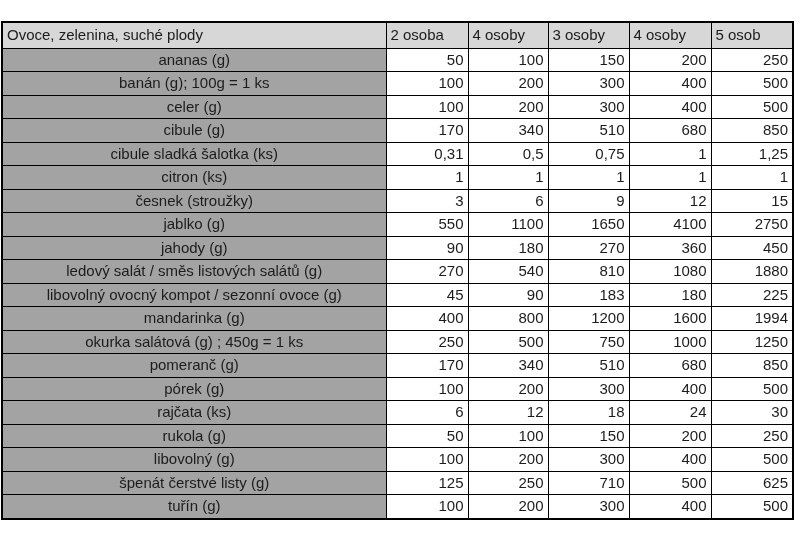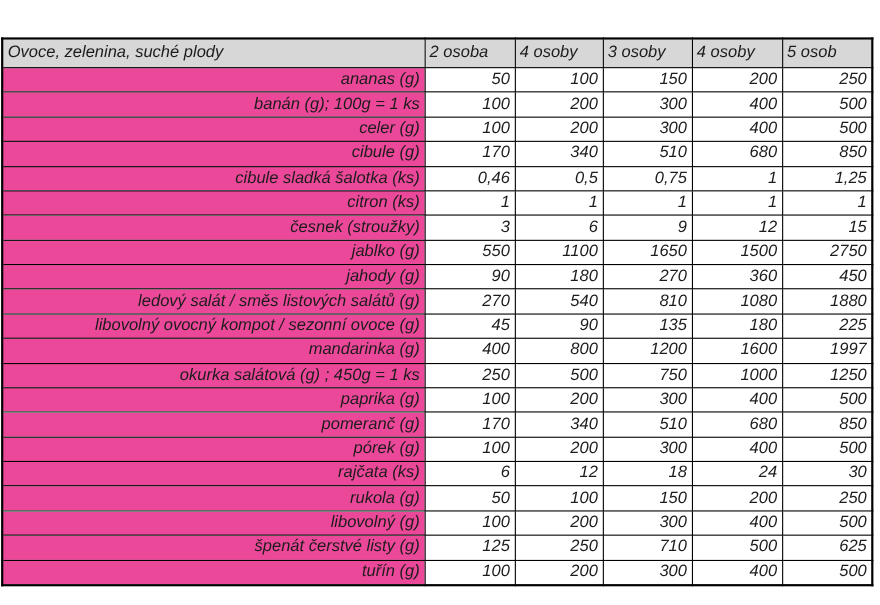--- a/index.html
+++ b/index.html
@@ -7,22 +7,21 @@
     padding: 0;
     width: 800px;
     height: 550px;
     background: #ffffff;
     font-family: "Liberation Sans", sans-serif;
     overflow: hidden;
   }
   .sheet {
     position: absolute;
     left: 1px;
-    top: 34px;
-    font-style: italic;
+    top: 21px;
   }
   table.data-table {
     border-collapse: collapse;
     table-layout: fixed;
     width: 791px;
     height: 499px;
     border: 2px solid #000000;
   }
   .data-table th,
   .data-table td {
@@ -35,22 +34,22 @@
     overflow: hidden;
     line-height: 1.25;
     vertical-align: middle;
   }
   .data-table thead th {
     background: #d7d7d7;
     text-align: left;
     height: 25px;
   }
   .data-table td.label-cell {
-    text-align: right;
-    background: #ec4899;
+    text-align: center;
+    background: #a3a3a3;
   }
   .data-table td.value-cell {
     text-align: right;
     background: #ffffff;
   }
 </style>
 </head>
 <body>
 
 <div class="sheet">
@@ -101,21 +100,21 @@
         <tr>
           <td class="label-cell">cibule (g)</td>
           <td class="value-cell">170</td>
           <td class="value-cell">340</td>
           <td class="value-cell">510</td>
           <td class="value-cell">680</td>
           <td class="value-cell">850</td>
         </tr>
         <tr>
           <td class="label-cell">cibule sladká šalotka (ks)</td>
-          <td class="value-cell">0,46</td>
+          <td class="value-cell">0,31</td>
           <td class="value-cell">0,5</td>
           <td class="value-cell">0,75</td>
           <td class="value-cell">1</td>
           <td class="value-cell">1,25</td>
         </tr>
         <tr>
           <td class="label-cell">citron (ks)</td>
           <td class="value-cell">1</td>
           <td class="value-cell">1</td>
           <td class="value-cell">1</td>
@@ -128,21 +127,21 @@
           <td class="value-cell">6</td>
           <td class="value-cell">9</td>
           <td class="value-cell">12</td>
           <td class="value-cell">15</td>
         </tr>
         <tr>
           <td class="label-cell">jablko (g)</td>
           <td class="value-cell">550</td>
           <td class="value-cell">1100</td>
           <td class="value-cell">1650</td>
-          <td class="value-cell">1500</td>
+          <td class="value-cell">4100</td>
           <td class="value-cell">2750</td>
         </tr>
         <tr>
           <td class="label-cell">jahody (g)</td>
           <td class="value-cell">90</td>
           <td class="value-cell">180</td>
           <td class="value-cell">270</td>
           <td class="value-cell">360</td>
           <td class="value-cell">450</td>
         </tr>
@@ -151,47 +150,39 @@
           <td class="value-cell">270</td>
           <td class="value-cell">540</td>
           <td class="value-cell">810</td>
           <td class="value-cell">1080</td>
           <td class="value-cell">1880</td>
         </tr>
         <tr>
           <td class="label-cell">libovolný ovocný kompot / sezonní ovoce (g)</td>
           <td class="value-cell">45</td>
           <td class="value-cell">90</td>
-          <td class="value-cell">135</td>
+          <td class="value-cell">183</td>
           <td class="value-cell">180</td>
           <td class="value-cell">225</td>
         </tr>
         <tr>
           <td class="label-cell">mandarinka (g)</td>
           <td class="value-cell">400</td>
           <td class="value-cell">800</td>
           <td class="value-cell">1200</td>
           <td class="value-cell">1600</td>
-          <td class="value-cell">1997</td>
+          <td class="value-cell">1994</td>
         </tr>
         <tr>
           <td class="label-cell">okurka salátová (g) ; 450g = 1 ks</td>
           <td class="value-cell">250</td>
           <td class="value-cell">500</td>
           <td class="value-cell">750</td>
           <td class="value-cell">1000</td>
           <td class="value-cell">1250</td>
-        </tr>
-        <tr>
-          <td class="label-cell">paprika (g)</td>
-          <td class="value-cell">100</td>
-          <td class="value-cell">200</td>
-          <td class="value-cell">300</td>
-          <td class="value-cell">400</td>
-          <td class="value-cell">500</td>
         </tr>
         <tr>
           <td class="label-cell">pomeranč (g)</td>
           <td class="value-cell">170</td>
           <td class="value-cell">340</td>
           <td class="value-cell">510</td>
           <td class="value-cell">680</td>
           <td class="value-cell">850</td>
         </tr>
         <tr>

